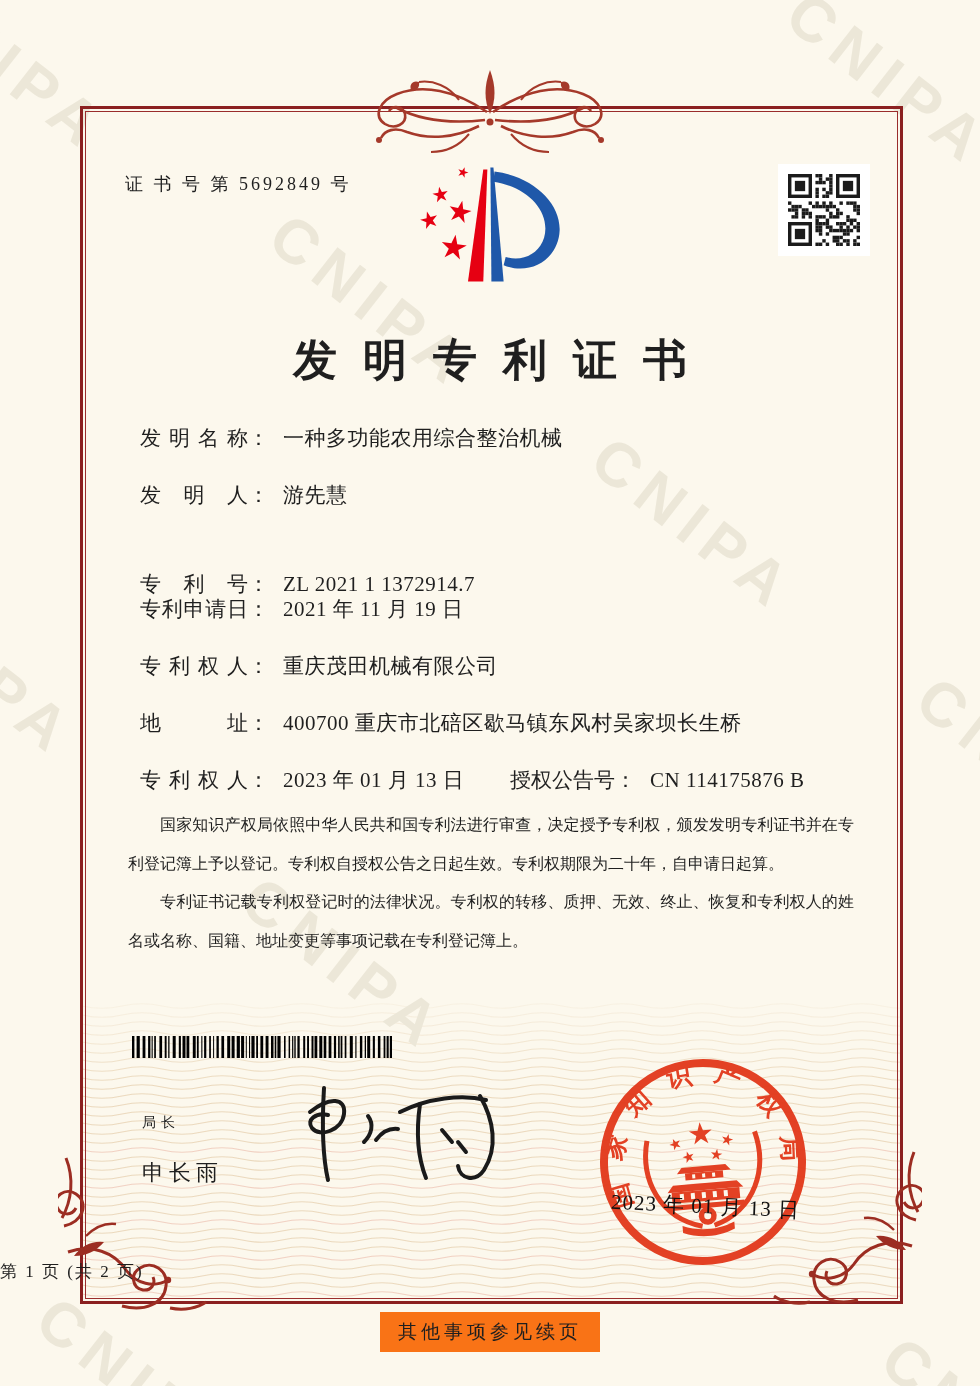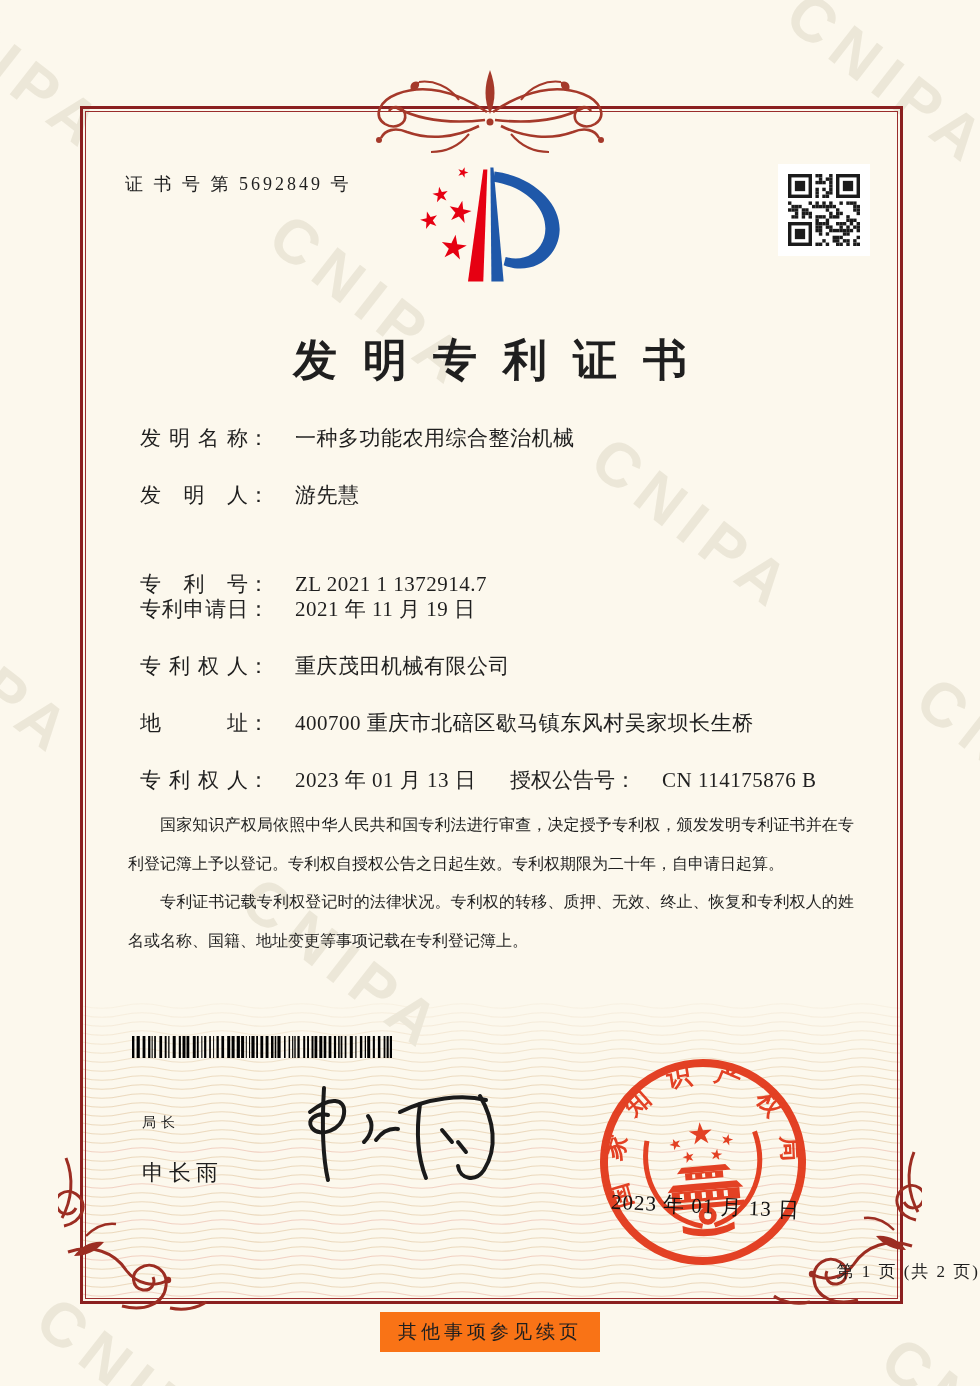--- a/index.html
+++ b/index.html
@@ -20,37 +20,37 @@
   .corner-right{left:772px;top:1150px;transform:scaleX(-1);}
   
   .certno{position:absolute;left:125px;top:172px;font-size:18px;letter-spacing:3px;z-index:4;text-align:center;}
   .qr-box{position:absolute;left:778px;top:164px;width:92px;height:92px;background:#ffffff;z-index:4;}
   .qr-box svg{position:absolute;left:10px;top:10px;width:72px;height:72px;fill:#1b1b1b;}
   .logo{position:absolute;left:412px;top:155px;width:168px;height:148px;z-index:4;}
   .title{position:absolute;left:0;top:296px;width:100%;text-align:center;font-size:44px;
          font-weight:bold;letter-spacing:26px;text-indent:26px;z-index:4;margin-top:35px;}
   .field{position:absolute;left:140px;font-size:21px;z-index:4;white-space:nowrap;}
   .flabel{display:inline-block;width:108px;text-align:justify;text-align-last:justify;vertical-align:bottom;}
-  .fvalue{margin-left:26px;letter-spacing:0.5px;}
+  .fvalue{margin-left:14px;letter-spacing:0.5px;}
   .fgroup2{position:absolute;left:370px;top:0;white-space:nowrap;font-family:Liberation Serif, serif;}
   .paragraphs{position:absolute;left:128px;top:806px;width:726px;font-size:16px;
               line-height:38.5px;text-align:justify;z-index:4;}
   .paragraphs p{margin:0;text-indent:2em;}
   
   .waves{position:absolute;left:82px;top:1000px;width:820px;height:302px;z-index:0;}
   .barcode{position:absolute;left:132px;top:1036px;width:260px;height:22px;z-index:4;}
   .director-title{position:absolute;left:142px;top:1114px;font-size:14px;letter-spacing:5px;
       font-family:"Liberation Sans","DejaVu Sans",sans-serif;z-index:4;}
   .director-name{position:absolute;left:142px;top:1158px;font-size:22px;letter-spacing:5px;
       font-family:Liberation Sans, sans-serif;z-index:4;}
   .signature{position:absolute;left:272px;top:1082px;width:250px;height:110px;z-index:5;}
   .seal{position:absolute;left:585px;top:1046px;width:236px;height:232px;z-index:5;opacity:0.96;}
   .seal-date{position:absolute;left:598px;top:1192px;width:215px;text-align:center;font-size:21px;
              letter-spacing:1px;color:#111;transform:rotate(2.5deg);z-index:6;}
-  .page-info{position:absolute;left:0;top:1260px;width:100%;text-align:right;font-size:17px;
+  .page-info{position:absolute;left:0;top:1260px;width:100%;text-align:left;font-size:17px;
              letter-spacing:2px;z-index:4;}
   .footer-note{position:absolute;left:50%;top:1312px;transform:translateX(-50%);
                background:#f97316;padding:7px 18px;font-size:19px;letter-spacing:4px;z-index:4;}
 </style>
 </head>
 <body>
 
 <svg width="0" height="0" style="position:absolute">
   <defs>
     <path id="star" d="M0,-1 L0.2245,-0.309 0.951,-0.309 0.363,0.118 0.588,0.809 0,0.382 -0.588,0.809 -0.363,0.118 -0.951,-0.309 -0.2245,-0.309 Z"></path>

